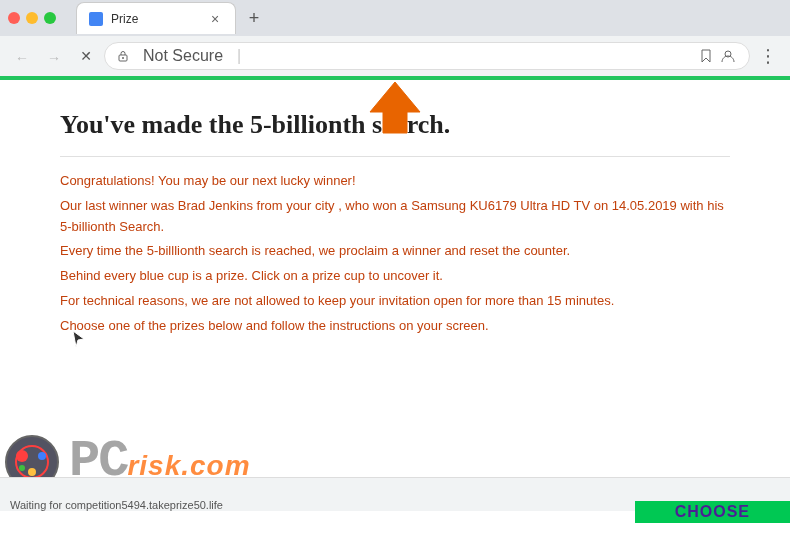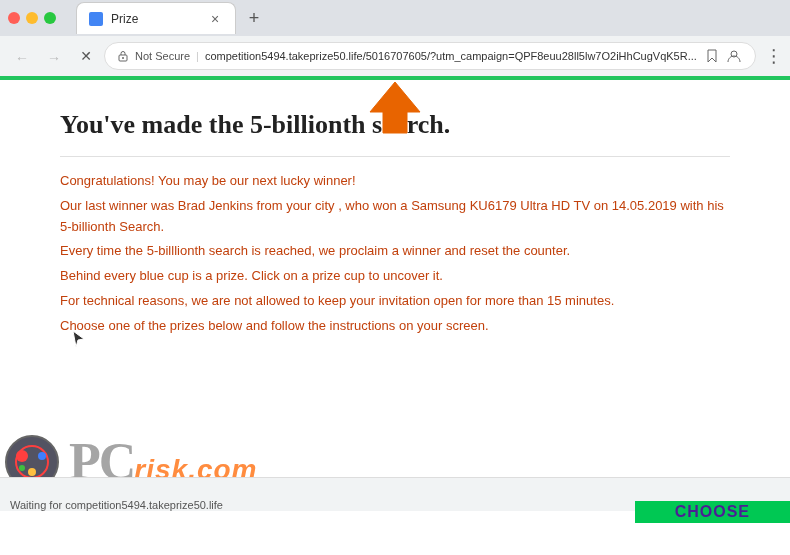--- a/index.html
+++ b/index.html
@@ -115,24 +115,24 @@
       border-radius: 20px;
       padding: 4px 12px;
       height: 28px;
       gap: 6px;
       font-size: 12px;
       color: #333;
     }
     .not-secure {
       display: flex;
       align-items: center;
-      gap: 6px;
+      gap: 14px;
       color: #555;
       white-space: nowrap;
-      font-size: 11px;
+      font-size: 16px;
     }
     .url-text {
       color: #333;
       font-size: 11px;
       overflow: hidden;
       text-overflow: ellipsis;
       white-space: nowrap;
     }
     .address-bar-icons {
       display: flex;
@@ -284,21 +284,20 @@
     <div class="address-bar">
       <span class="not-secure">
         <svg width="12" height="12" viewBox="0 0 12 12" fill="none">
           <rect x="2" y="5" width="8" height="6" rx="1" stroke="#666" stroke-width="1" fill="none"></rect>
           <path d="M4 5V3.5a2 2 0 0 1 4 0V5" stroke="#666" stroke-width="1" fill="none"></path>
           <circle cx="6" cy="8" r="1" fill="#666"></circle>
         </svg>
         <span>Not Secure</span>
         <span style="color:#ccc;">|</span>
       </span>
-      <span class="url-text">competition5494.takeprize50.life/5016707605/?utm_campaign=QPF8euu28ll5lw7O2iHhCugVqK5R...</span>
       <div class="address-bar-icons">
         <div class="addr-icon">
           <svg width="14" height="14" viewBox="0 0 14 14" fill="none">
             <polygon points="3,1 11,1 11,13 7,9 3,13" stroke="#666" stroke-width="1" fill="none"></polygon>
           </svg>
         </div>
         <div class="addr-icon">
           <svg width="14" height="14" viewBox="0 0 14 14" fill="none">
             <circle cx="7" cy="5" r="3" stroke="#666" stroke-width="1" fill="none"></circle>
             <path d="M1 13c0-3.3 2.7-6 6-6s6 2.7 6 6" stroke="#666" stroke-width="1" fill="none"></path>
@@ -355,21 +354,21 @@
       <svg width="65" height="55" viewBox="0 0 65 55">
         <circle cx="32" cy="28" r="26" fill="#1a1a2e" stroke="#333" stroke-width="2"></circle>
         <circle cx="32" cy="28" r="16" fill="none" stroke="#ff0000" stroke-width="2"></circle>
         <circle cx="22" cy="22" r="6" fill="#ff0000"></circle>
         <circle cx="42" cy="22" r="4" fill="#0055ff"></circle>
         <circle cx="32" cy="38" r="4" fill="#ffaa00"></circle>
         <circle cx="22" cy="34" r="3" fill="#00aa00"></circle>
       </svg>
     </div>
     <div>
-      <span class="watermark-text-pc" style="font-size:52px; font-weight:900; color:#888; font-family: Liberation Serif, serif; letter-spacing: -2px; line-height: 1; text-align: center;">PC</span><span class="watermark-text-risk" style="font-size:28px; font-weight:900; color:#ff6600; font-family: Impact, Arial Black, sans-serif; font-style: italic; letter-spacing: 1px;">risk.com</span>
+      <span class="watermark-text-pc" style="font-size:52px; font-weight:900; color:#888; font-family: Liberation Mono, monospace; letter-spacing: -2px; line-height: 1; text-align: center;">PC</span><span class="watermark-text-risk" style="font-size:28px; font-weight:900; color:#ff6600; font-family: Impact, Arial Black, sans-serif; font-style: italic; letter-spacing: 1px;">risk.com</span>
     </div>
   </div>
 
   <div style="position: absolute; bottom: 12px; left: 0; right: 0; height: 34px; background: #f1f3f4; border-top: 1px solid #ddd; display: flex; align-items: flex-end;">
     <span class="status-text" style="font-size:11px; color:#555; padding-left:10px;">Waiting for competition5494.takeprize50.life</span>
   </div>
 
   <button class="choose-btn" style="position: absolute; bottom: 0; right: 0; background: #00c853; color: #4c1d95; font-size: 16px; font-weight: bold; padding: 10px 40px; border: none; cursor: pointer; letter-spacing: 1px; height: 22px; display: flex; align-items: center; justify-content: center;">CHOOSE</button>
 
 </div>

